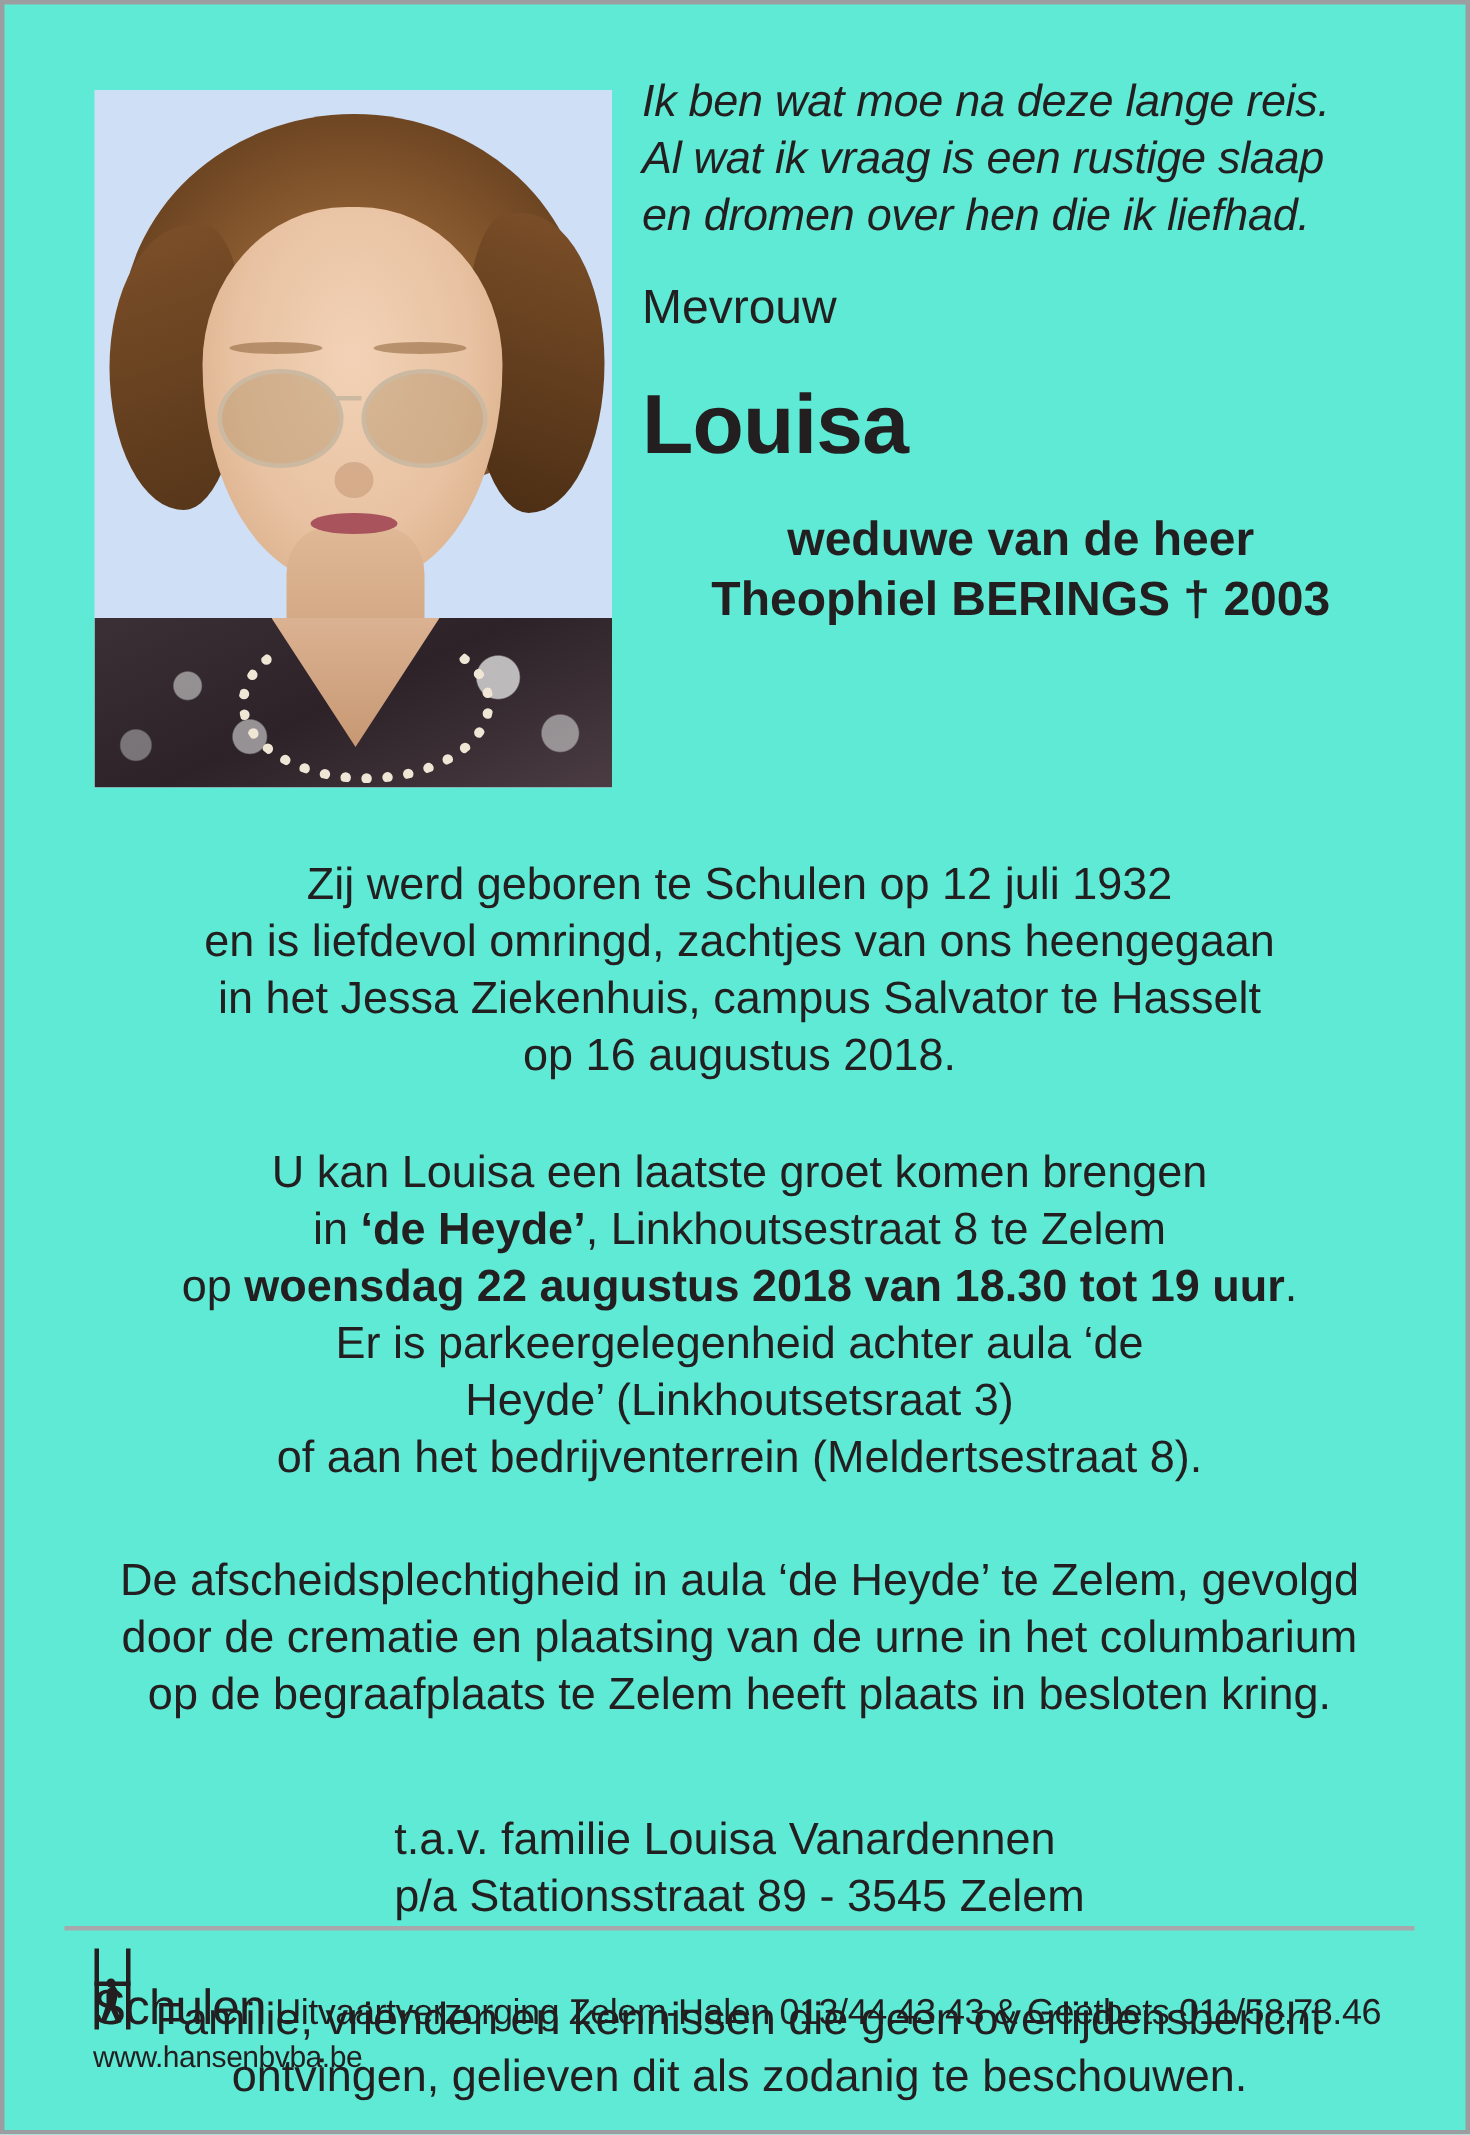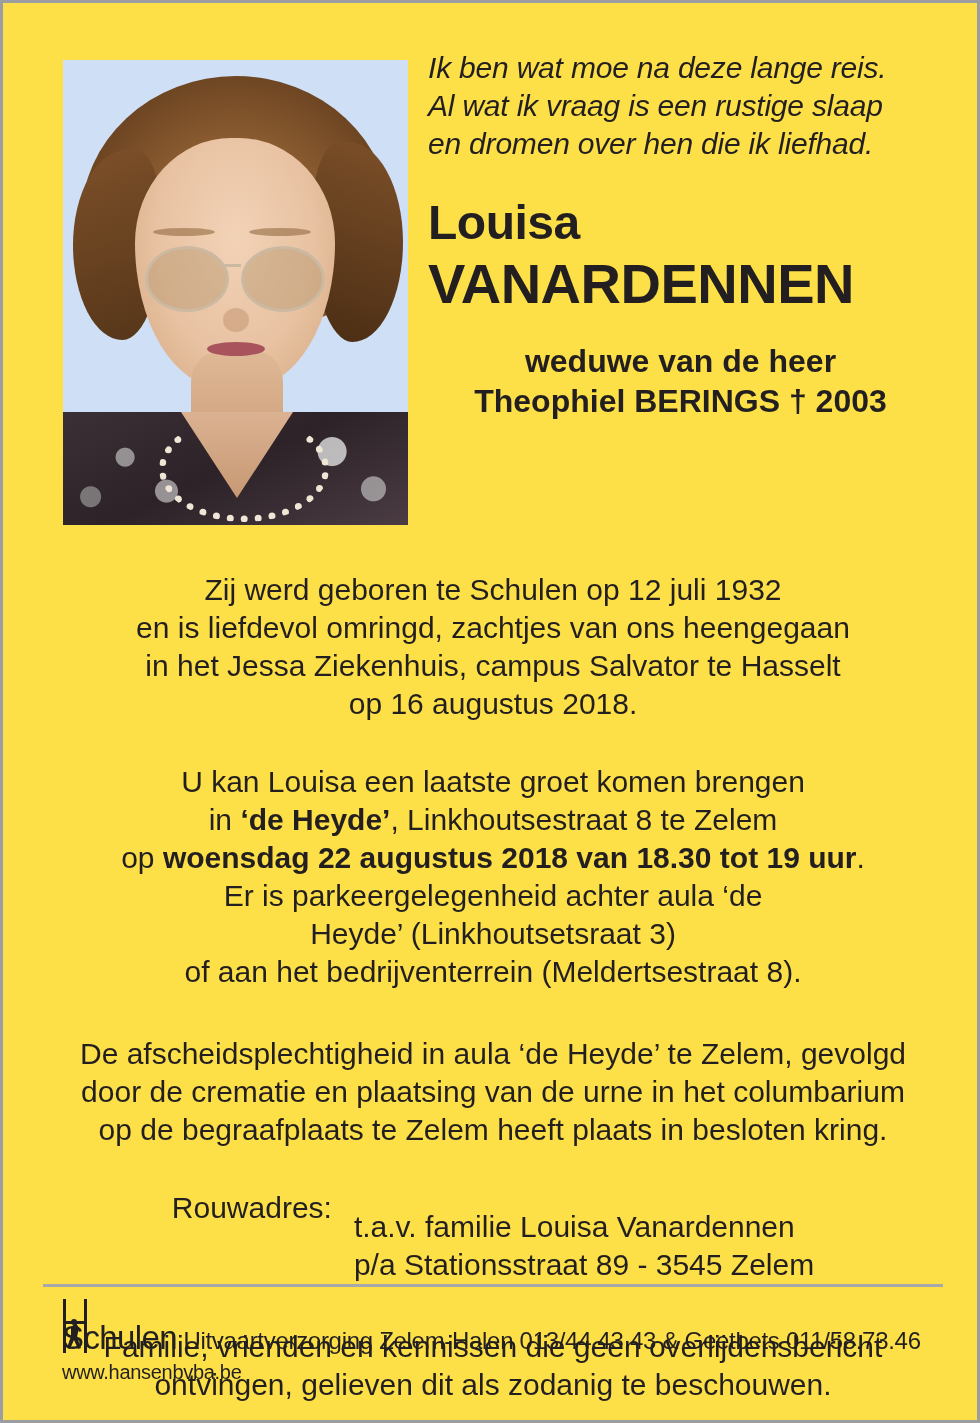--- a/index.html
+++ b/index.html
@@ -10,21 +10,21 @@
   }
   body {
     font-family: "Liberation Sans", sans-serif;
     color: #231f20;
   }
   .card {
     position: relative;
     width: 980px;
     height: 1423px;
     box-sizing: border-box;
-    background: #fde047;
+    background: #5eead4;
     border: 3px solid #9b9da0;
     overflow: hidden;
   }
 
   
   .header {
     position: absolute;
     left: 0;
     top: 0;
     width: 980px;
@@ -181,21 +181,21 @@
     white-space: pre-line;
   }
   .salutation {
     margin-top: 22px;
     font-size: 32px;
     line-height: 38px;
   }
   .firstname {
     margin-top: 30px;
     font-weight: bold;
-    font-size: 48px;
+    font-size: 56px;
     line-height: 60px;
     letter-spacing: -0.5px;
   }
   .lastname {
     font-weight: bold;
     font-size: 56px;
     line-height: 62px;
     letter-spacing: -0.5px;
   }
   .spouse {
@@ -328,22 +328,22 @@
       <div class="p-mouth"></div>
       <div class="p-body"></div>
       <div class="p-vneck"></div>
       <div class="p-pearl"></div>
     </div>
 
     <div class="namecol">
       <div class="poem">Ik ben wat moe na deze lange reis.
 Al wat ik vraag is een rustige slaap
 en dromen over hen die ik liefhad.</div>
+      <div class="salutation">Mevrouw</div>
       <div class="firstname">Louisa</div>
-      <div class="lastname">VANARDENNEN</div>
       <div class="spouse">weduwe van de heer
 Theophiel BERINGS † 2003</div>
     </div>
 
   </div>
 
   <div class="body">
 
     <p class="centered para-bio">Zij werd geboren te Schulen op 12 juli 1932
 en is liefdevol omringd, zachtjes van ons heengegaan
@@ -357,21 +357,20 @@
       <p class="centered">Er is parkeergelegenheid achter aula ‘de
 Heyde’ (Linkhoutsetsraat 3)
 of aan het bedrijventerrein (Meldertsestraat 8).</p>
     </div>
 
     <p class="para-ceremony">De afscheidsplechtigheid in aula ‘de Heyde’ te Zelem, gevolgd
 door de crematie en plaatsing van de urne in het columbarium
 op de begraafplaats te Zelem heeft plaats in besloten kring.</p>
 
     <div class="mourning">
-      <span class="label">Rouwadres:</span>
       <span class="value">t.a.v. familie Louisa Vanardennen
 p/a Stationsstraat 89 - 3545 Zelem</span>
     </div>
 
     <p class="para-notice">Familie, vrienden en kennissen die geen overlijdensbericht
 ontvingen, gelieven dit als zodanig te beschouwen.</p>
 
   </div>
 
   <div class="divider"></div>

